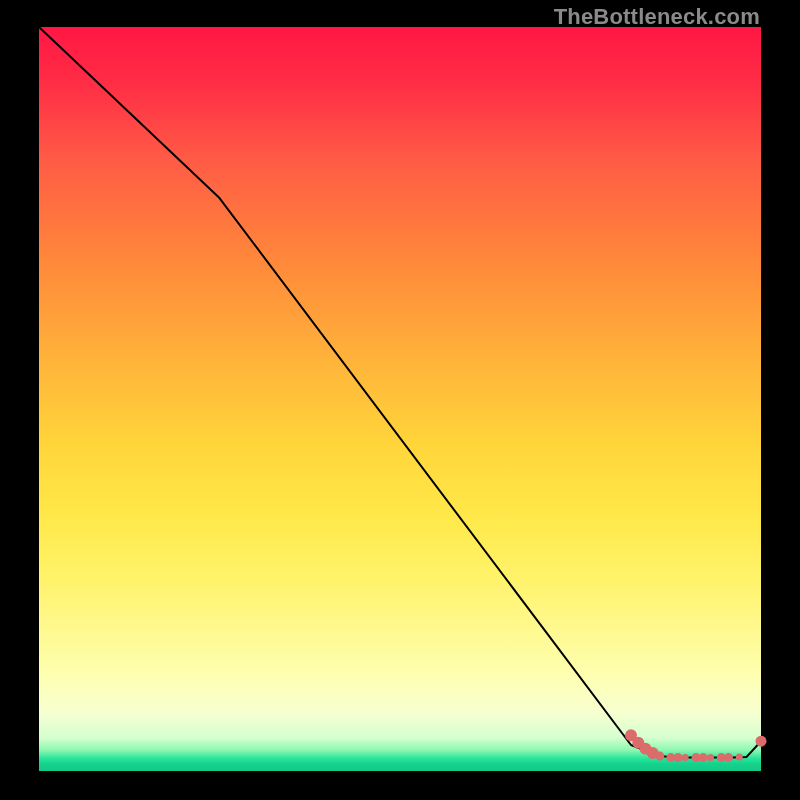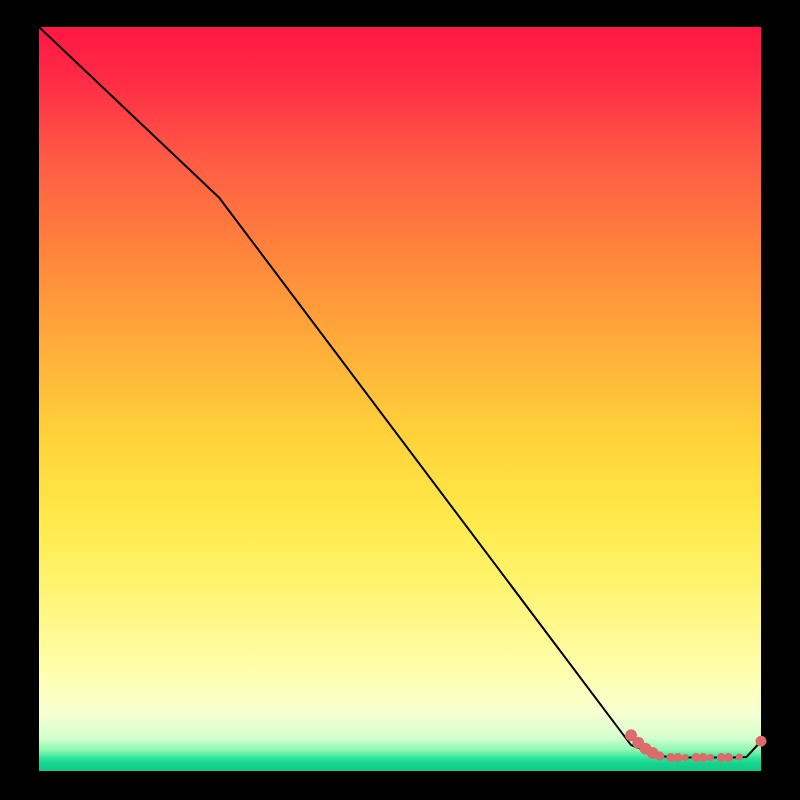--- a/index.html
+++ b/index.html
@@ -50,20 +50,21 @@
     position: absolute;
     left: 0;
     top: 0;
   }
 </style>
 </head>
 <body>
 
 <div class="stage">
   <div class="plot"></div>
+  <div class="watermark">TheBottleneck.com</div>
   <svg class="overlay" width="800" height="800">
     <g id="chart-g">
         <path d="M39.0 27.0 L219.5 198.1 L631.0 745.0 L659.9 756.1 L674.4 757.6 L688.8 757.6 L703.2 757.6 L717.7 757.6 L732.1 757.6 L746.6 756.9 L761.0 741.2" fill="none" stroke="#000000" stroke-width="2" stroke-linecap="round" stroke-linejoin="round"></path>
         <circle cx="631.0" cy="735.3" r="6" fill="#dc6b6b"></circle>
         <circle cx="638.3" cy="742.7" r="6" fill="#dc6b6b"></circle>
         <circle cx="645.5" cy="748.7" r="6" fill="#dc6b6b"></circle>
         <circle cx="652.7" cy="753.1" r="6" fill="#dc6b6b"></circle>
         <circle cx="659.9" cy="756.1" r="4.5" fill="#dc6b6b"></circle>
         <circle cx="670.8" cy="757.6" r="4.5" fill="#dc6b6b"></circle>
         <circle cx="678.0" cy="757.6" r="4.5" fill="#dc6b6b"></circle>

